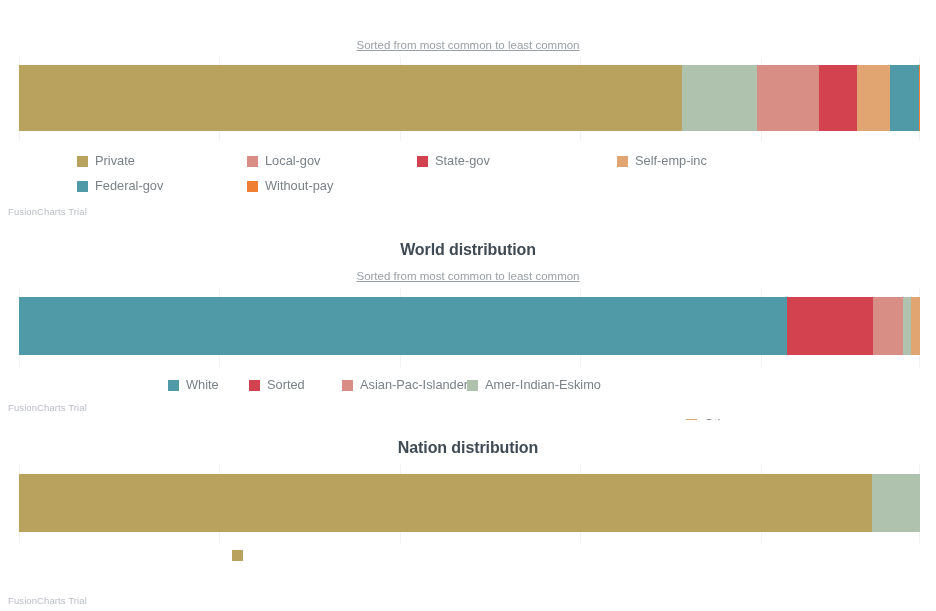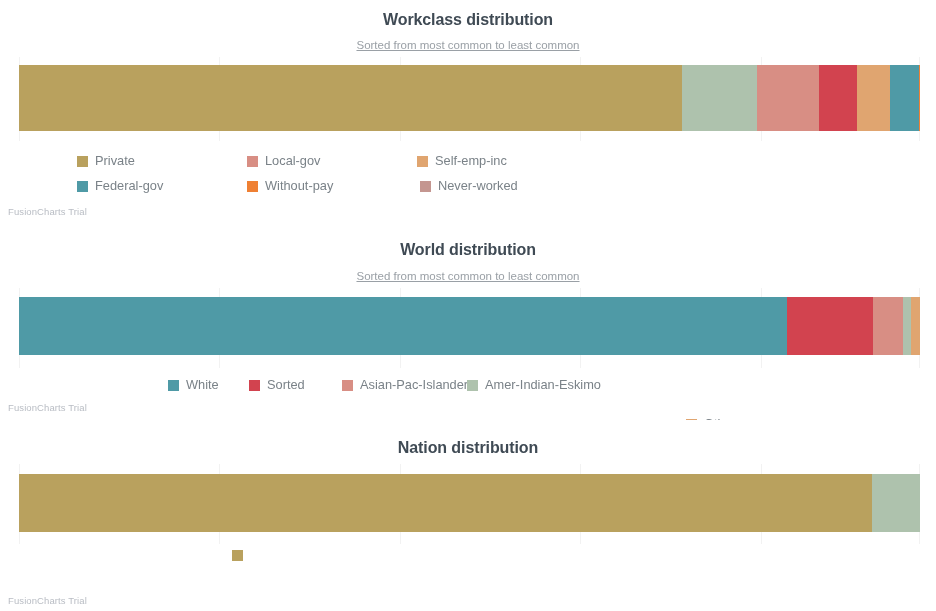--- a/index.html
+++ b/index.html
@@ -95,21 +95,20 @@
     color: #b9bdc4;
     font-family: "Liberation Sans", sans-serif;
     letter-spacing: 0.1px;
   }
 </style>
 </head>
 <body>
 
 <div class="chart-block" style="position:absolute; left:0; top:0; width:936px; height:225px;">
 
-  <div class="chart-title" style="position:absolute; left:0; top:12px; width:936px;">Workclass distribution</div>
 
   <div class="chart-subtitle" style="position:absolute; left:0; top:40px; width:936px;">Sorted from most common to least common</div>
 
   <div class="plot-area" style="position:absolute; left:19px; top:57px; width:901px; height:84px;">
     <div class="gridline" style="left:0px;"></div>
     <div class="gridline" style="left:200px;"></div>
     <div class="gridline" style="left:381px;"></div>
     <div class="gridline" style="left:561px;"></div>
     <div class="gridline" style="left:742px;"></div>
     <div class="gridline" style="left:900px;"></div>
@@ -129,37 +128,37 @@
   <div class="legend" style="position:absolute; left:0; top:153px; width:936px;">
     <div class="legend-row" id="legend-workclass-row1" style="position:absolute; left:77px; top:0;">
         <div class="legend-item" style="width: 170px;">
           <span class="legend-swatch" style="background: rgb(185, 161, 94);"></span>
           <span class="legend-label">Private</span>
         </div>
         <div class="legend-item" style="width: 170px;">
           <span class="legend-swatch" style="background: rgb(216, 142, 132);"></span>
           <span class="legend-label">Local-gov</span>
         </div>
+        <div class="legend-item" style="width: 200px;">
+          <span class="legend-swatch" style="background: rgb(210, 67, 79);"></span>
+          <span class="legend-label">State-gov</span>
+        </div>
         <div class="legend-item" style="width: 160px;">
           <span class="legend-swatch" style="background: rgb(224, 165, 112);"></span>
           <span class="legend-label">Self-emp-inc</span>
         </div>
       </div>
     <div class="legend-row" id="legend-workclass-row2" style="position:absolute; left:77px; top:25px;">
         <div class="legend-item" style="width: 170px;">
           <span class="legend-swatch" style="background: rgb(79, 154, 166);"></span>
           <span class="legend-label">Federal-gov</span>
         </div>
-        <div class="legend-item" style="width: 173px;">
+        <div class="legend-item" style="width: 155px;">
           <span class="legend-swatch" style="background: rgb(239, 128, 51);"></span>
           <span class="legend-label">Without-pay</span>
-        </div>
-        <div class="legend-item" style="width: 170px;">
-          <span class="legend-swatch" style="background: rgb(196, 150, 144);"></span>
-          <span class="legend-label">Never-worked</span>
         </div>
       </div>
   </div>
 
   <div class="watermark" style="top:206px;">FusionCharts Trial</div>
 </div>
 
 <div class="chart-block" style="position:absolute; left:0; top:230px; width:936px; height:190px;">
 
   <div class="chart-title" style="position:absolute; left:0; top:12px; width:936px;">World distribution</div>

